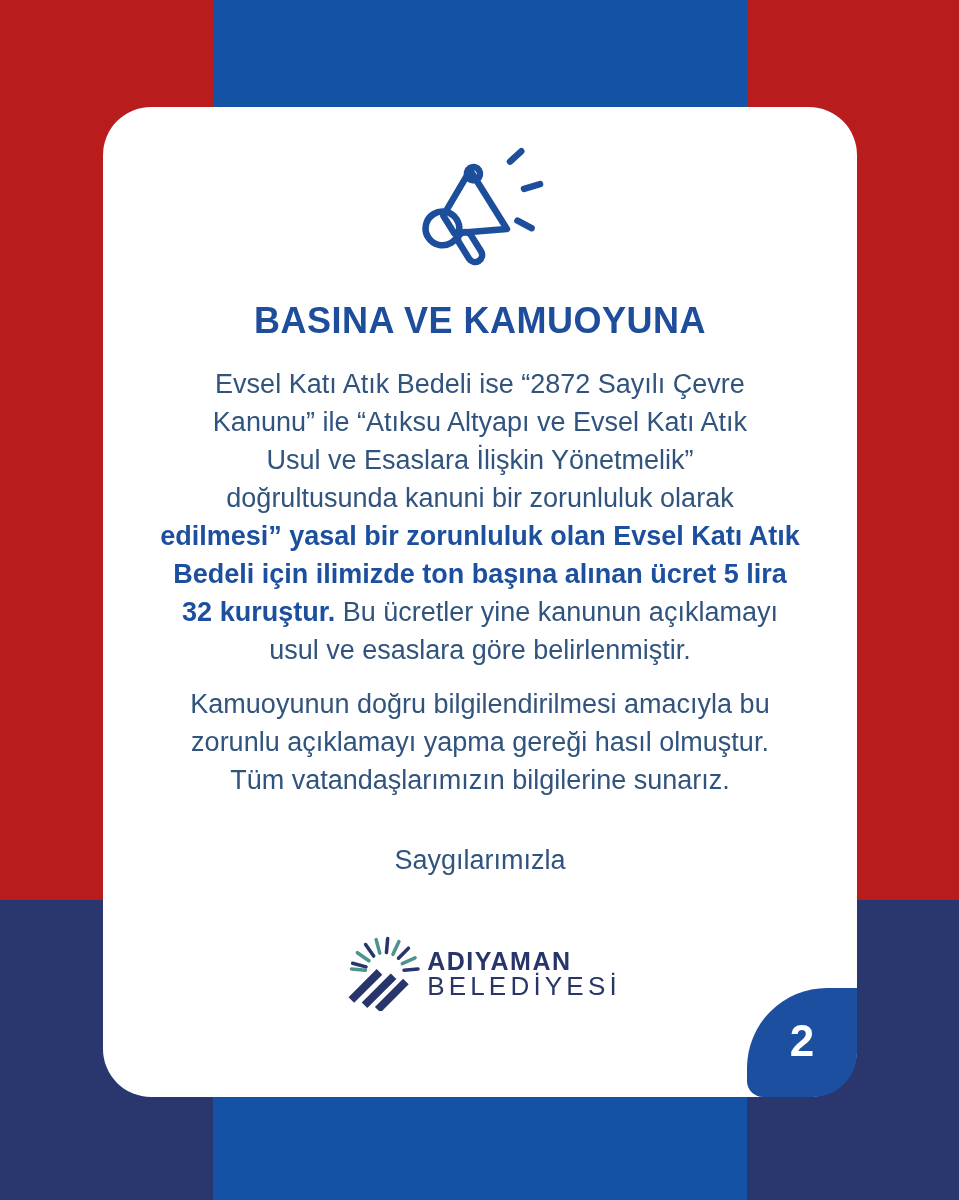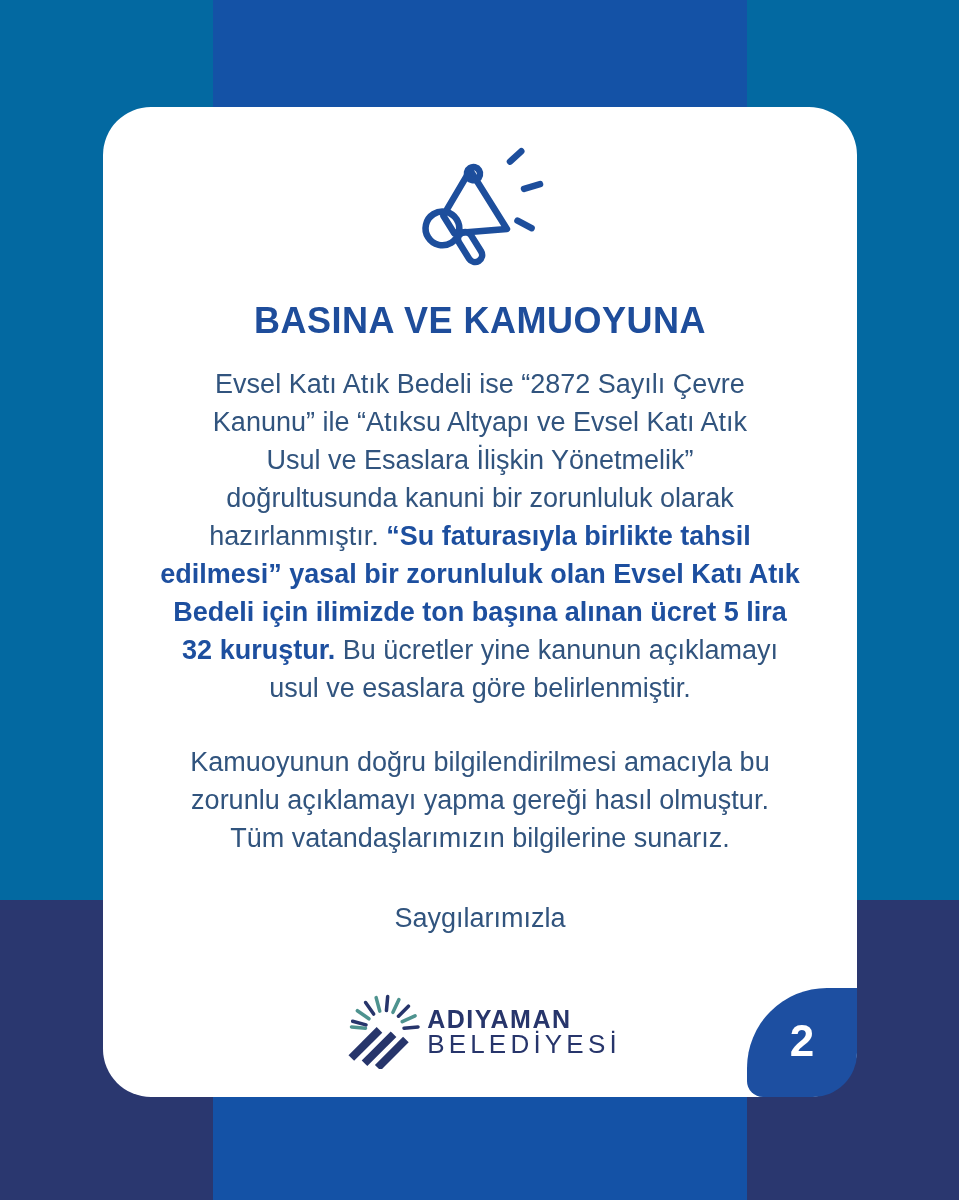--- a/index.html
+++ b/index.html
@@ -6,21 +6,21 @@
   body {
     width: 959px; height: 1200px;
     font-family: "Liberation Sans", sans-serif;
     background: #2a376f;
     overflow: hidden;
     position: relative;
   }
   .page {
     position: absolute; inset: 0;
     width: 959px; height: 900px;
-    background: #0369a1;
+    background: #b91c1c;
   }
   .band {
     position: absolute;
     left: 213px; top: 0;
     width: 534px; height: 1200px;
     background: #1452a6;
   }
   .card {
     position: absolute;
     left: 103px; top: 107px;
@@ -41,21 +41,21 @@
     line-height: 40px;
     font-weight: 700;
     letter-spacing: 0.5px;
     color: #1e4d9b;
   }
   .body-text {
     margin-top: 24px;
     font-size: 27px;
     color: #31547e;
   }
-  .paragraph + .paragraph { margin-top: 36px; }
+  .paragraph + .paragraph { margin-top: 16px; }
   .line { line-height: 38px; white-space: nowrap; }
   .line .em { font-weight: 700; color: #1d4f9f; }
   .closing {
     margin-top: 42px;
     font-size: 27px;
     line-height: 38px;
     color: #31547e;
   }
   .logo {
     margin-top: 52px;
@@ -118,21 +118,20 @@
     </div>
 
     <h1 class="title">BASINA VE KAMUOYUNA</h1>
 
     <div class="body-text">
         <div class="paragraph">
           <div class="line"><span>Evsel Katı Atık Bedeli ise “2872 Sayılı Çevre</span></div>
           <div class="line"><span>Kanunu” ile “Atıksu Altyapı ve Evsel Katı Atık</span></div>
           <div class="line"><span>Usul ve Esaslara İlişkin Yönetmelik”</span></div>
           <div class="line"><span>doğrultusunda kanuni bir zorunluluk olarak</span></div>
-          <div class="line"><span>hazırlanmıştır. </span><span class="em">“Su faturasıyla birlikte tahsil</span></div>
           <div class="line"><span class="em">edilmesi” yasal bir zorunluluk olan Evsel Katı Atık</span></div>
           <div class="line"><span class="em">Bedeli için ilimizde ton başına alınan ücret 5 lira</span></div>
           <div class="line"><span class="em">32 kuruştur. </span><span>Bu ücretler yine kanunun açıklamayı</span></div>
           <div class="line"><span>usul ve esaslara göre belirlenmiştir.</span></div>
         </div>
         <div class="paragraph">
           <div class="line"><span>Kamuoyunun doğru bilgilendirilmesi amacıyla bu</span></div>
           <div class="line"><span>zorunlu açıklamayı yapma gereği hasıl olmuştur.</span></div>
           <div class="line"><span>Tüm vatandaşlarımızın bilgilerine sunarız.</span></div>
         </div>

